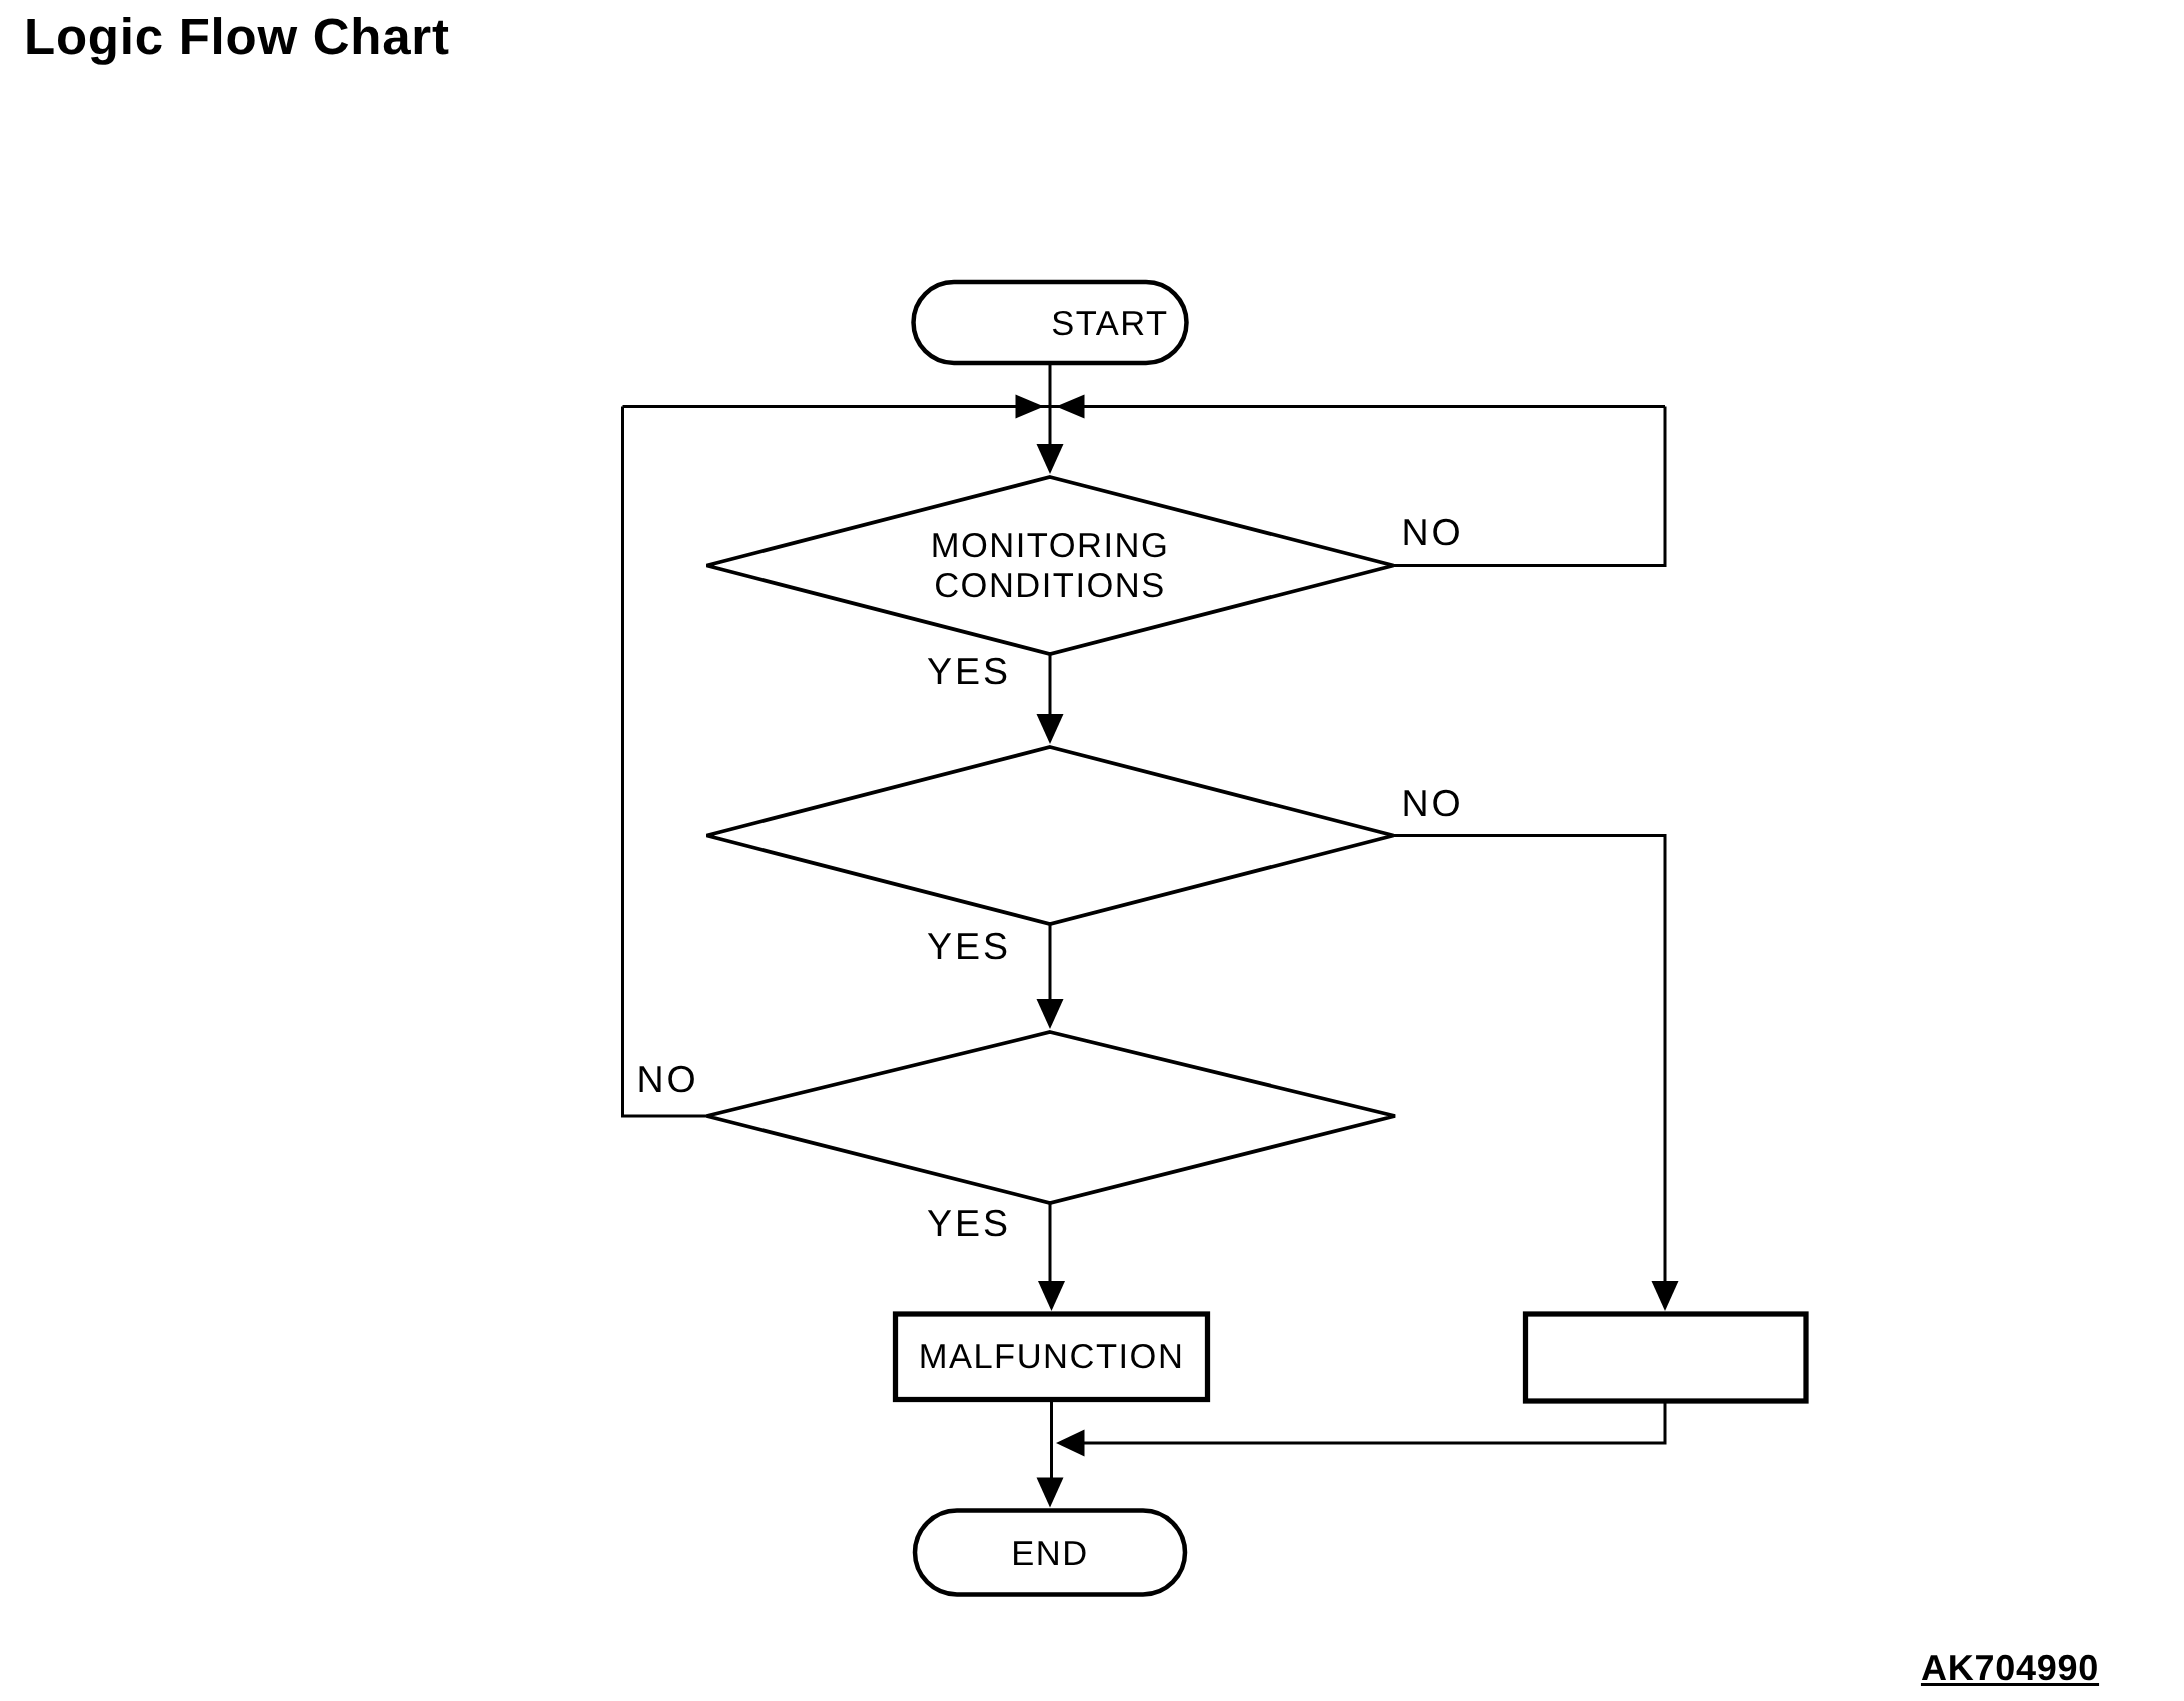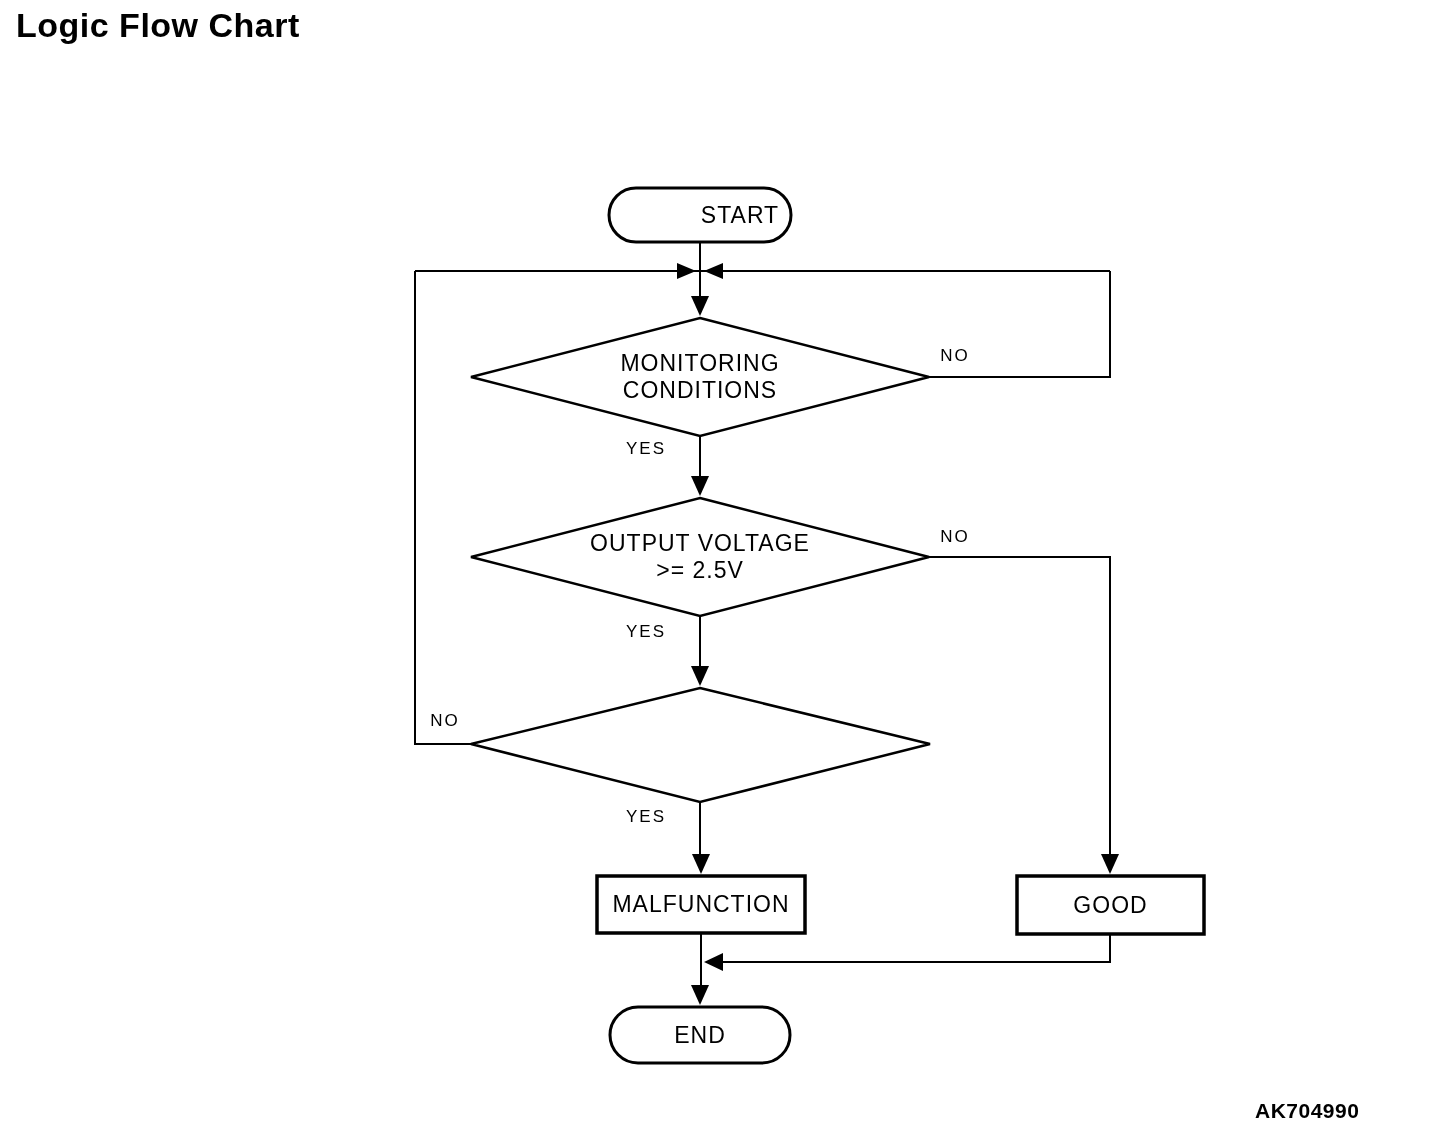--- a/index.html
+++ b/index.html
@@ -40,32 +40,33 @@
     letter-spacing: 1px;
     line-height: 27px;
     white-space: nowrap;
   }
   .node-text {
     display: flex;
     flex-direction: column;
     align-items: center;
   }
   .edge-label {
-    font-size: 17px;
+    font-size: 25px;
     letter-spacing: 2px;
   }
   .figure-code {
     position: absolute;
     left: 1255px;
     top: 1099px;
     width: 170px;
-    text-align: left;
-    font-size: 21px;
+    text-align: center;
+    font-size: 24px;
     font-weight: bold;
     letter-spacing: 0.5px;
+    text-decoration: underline;
   }
 </style>
 </head>
 <body>
 
 <div class="canvas">
 
   <div class="page-title">Logic Flow Chart</div>
 
   <svg class="diagram-svg" width="1456" height="1134" viewBox="0 0 1456 1134">
@@ -112,33 +113,26 @@
 
   <div class="overlay" style="left:540px; top:347px; width:320px; height:60px;">
     <div class="node-text">
       <span>MONITORING</span>
       <span>CONDITIONS</span>
     </div>
   </div>
   <div class="overlay edge-label" style="left:930px; top:340px; width:50px; height:30px;">NO</div>
   <div class="overlay edge-label" style="left:606px; top:433px; width:80px; height:30px;">YES</div>
 
-  <div class="overlay" style="left:540px; top:527px; width:320px; height:60px;">
-    <div class="node-text">
-      <span>OUTPUT VOLTAGE</span>
-      <span>&gt;= 2.5V</span>
-    </div>
-  </div>
   <div class="overlay edge-label" style="left:930px; top:521px; width:50px; height:30px;">NO</div>
   <div class="overlay edge-label" style="left:606px; top:616px; width:80px; height:30px;">YES</div>
 
   <div class="overlay edge-label" style="left:420px; top:705px; width:50px; height:30px;">NO</div>
   <div class="overlay edge-label" style="left:606px; top:801px; width:80px; height:30px;">YES</div>
 
   <div class="overlay" style="left:597px; top:876px; width:208px; height:57px;">MALFUNCTION</div>
 
-  <div class="overlay" style="left:1017px; top:876px; width:187px; height:58px;">GOOD</div>
 
   <div class="overlay" style="left:610px; top:1007px; width:180px; height:56px;">END</div>
 
   <div class="figure-code">AK704990</div>
 
 </div>
 
 </body></html>

